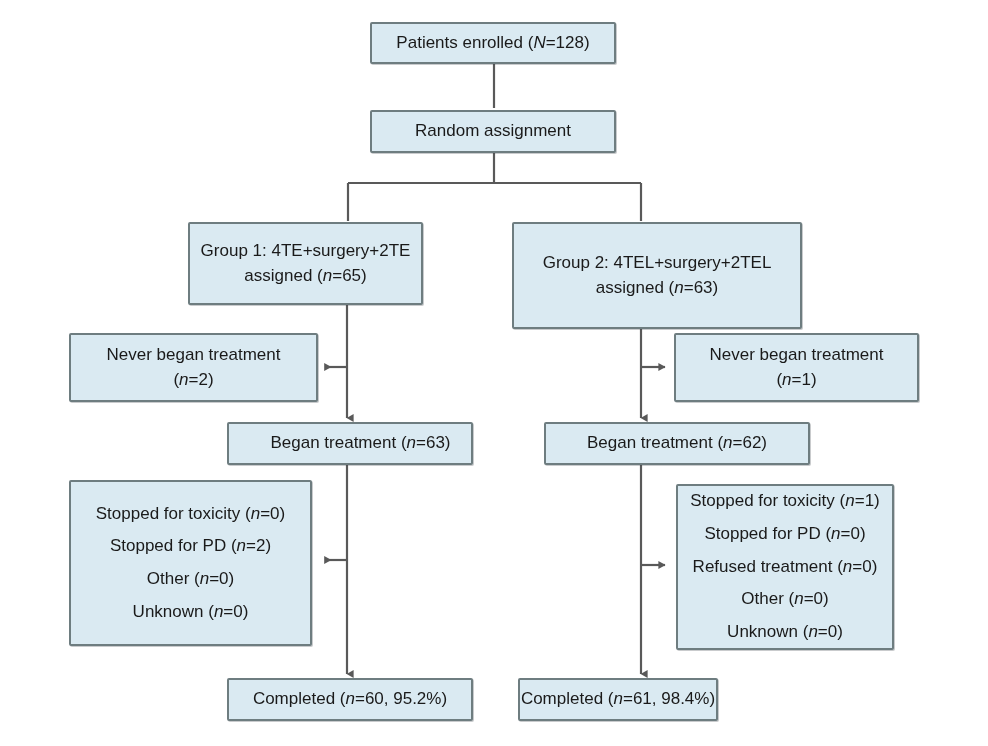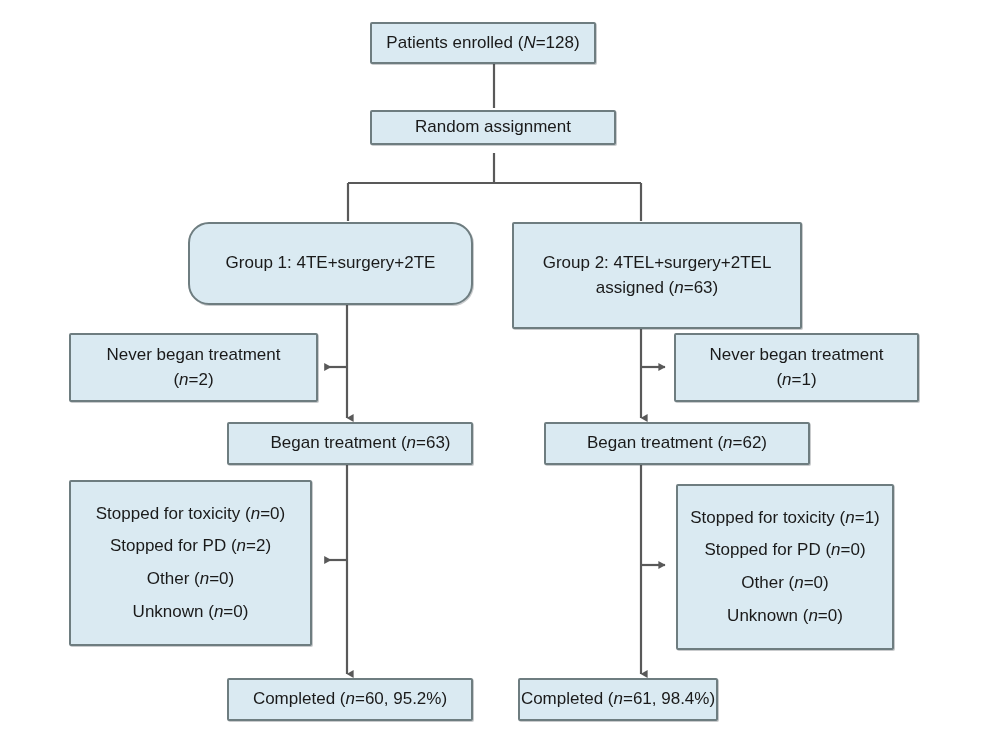--- a/index.html
+++ b/index.html
@@ -95,30 +95,31 @@
       <line x1="641" y1="305" x2="641" y2="418" marker-end="url(#arrowDown)"></line>
 
       <line x1="641" y1="367" x2="665" y2="367" marker-end="url(#arrowRight)"></line>
 
       <line x1="641" y1="465" x2="641" y2="674" marker-end="url(#arrowDown)"></line>
 
       <line x1="641" y1="565" x2="665" y2="565" marker-end="url(#arrowRight)"></line>
     </g>
   </svg>
 
-  <div class="node" style="left:370px; top:22px; width:226px; height:42px;">
+  <div class="node" style="left:370px; top:22px; width:246px; height:42px;">
     <span class="line">Patients enrolled (<em>N</em>=128)</span>
   </div>
 
-  <div class="node" style="left:370px; top:110px; width:246px; height:35px;">
+  <div class="node" style="left:370px; top:110px; width:246px; height:43px;">
     <span class="line">Random assignment</span>
   </div>
 
-  <div class="node" style="left:188px; top:222px; width:285px; height:83px;border-radius:21px;">
+  <div class="node" style="left:188px; top:222px; width:235px; height:83px;">
     <span class="line">Group 1: 4TE+surgery+2TE</span>
+    <span class="line">assigned (<em>n</em>=65)</span>
   </div>
 
   <div class="node" style="left:512px; top:222px; width:290px; height:107px;">
     <span class="line">Group 2: 4TEL+surgery+2TEL</span>
     <span class="line">assigned (<em>n</em>=63)</span>
   </div>
 
   <div class="node" style="left:69px; top:333px; width:249px; height:69px;">
     <span class="line">Never began treatment</span>
     <span class="line">(<em>n</em>=2)</span>
@@ -140,20 +141,21 @@
   <div class="node reason-box" style="left:69px; top:480px; width:243px; height:166px;">
     <span class="line">Stopped for toxicity (<em>n</em>=0)</span>
     <span class="line">Stopped for PD (<em>n</em>=2)</span>
     <span class="line">Other (<em>n</em>=0)</span>
     <span class="line">Unknown (<em>n</em>=0)</span>
   </div>
 
   <div class="node reason-box" style="left:676px; top:484px; width:218px; height:166px;">
     <span class="line">Stopped for toxicity (<em>n</em>=1)</span>
     <span class="line">Stopped for PD (<em>n</em>=0)</span>
+    <span class="line">Refused treatment (<em>n</em>=0)</span>
     <span class="line">Other (<em>n</em>=0)</span>
     <span class="line">Unknown (<em>n</em>=0)</span>
   </div>
 
   <div class="node" style="left:227px; top:678px; width:246px; height:43px;text-align:center;">
     <span class="line">Completed (<em>n</em>=60, 95.2%)</span>
   </div>
 
   <div class="node" style="left:518px; top:678px; width:200px; height:43px;">
     <span class="line">Completed (<em>n</em>=61, 98.4%)</span>

